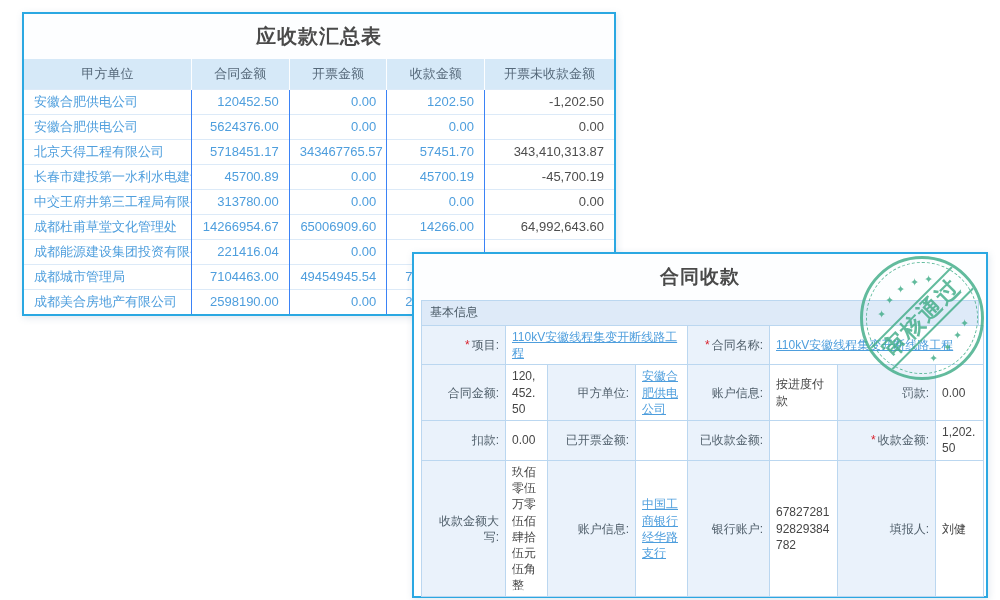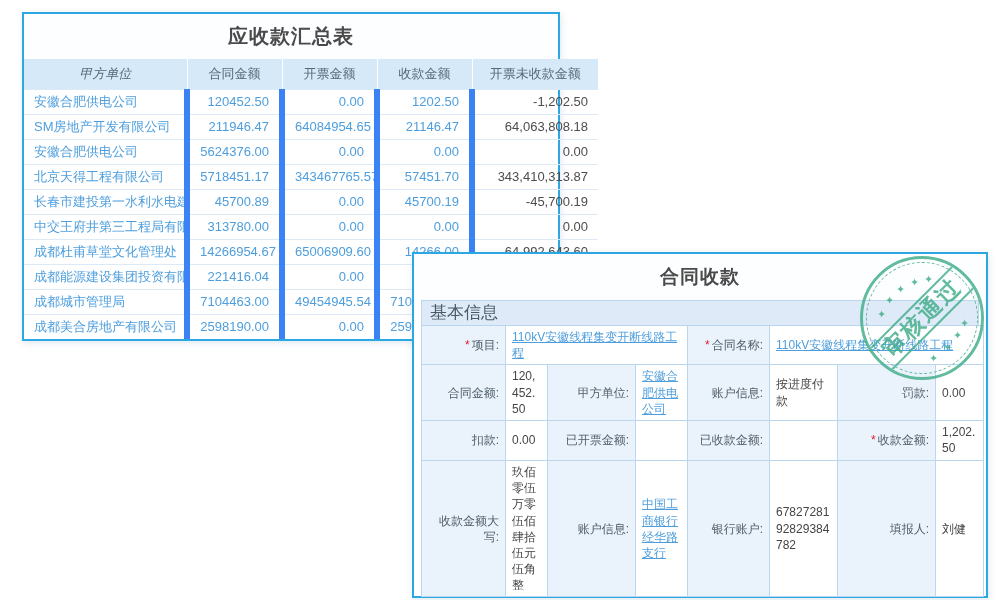--- a/index.html
+++ b/index.html
@@ -9,50 +9,50 @@
     background: #ffffff;
     font-family: "Liberation Sans", "DejaVu Sans", sans-serif;
   }
   .panel {
     position: absolute;
     background: #fff;
     border: 2px solid #2BA8E2;
     box-shadow: 1px 2px 7px rgba(90,125,160,.18);
   }
   
-  .panel-summary { left: 22px; top: 12px; width: 538px; z-index: 1; }
+  .panel-summary { left: 22px; top: 12px; width: 594px; z-index: 1; }
   .panel-title {
     height: 45px; line-height: 45px; text-align: center;
     font-size: 20px; font-weight: bold; color: #4A4A4A;
     background: #FDFEFF; letter-spacing: 1px;
   }
   table.summary { width: 100%; border-collapse: collapse; table-layout: fixed; }
   table.summary th {
     height: 30px; background: #D6E9F8; color: #56697A;
     font-size: 13px; font-weight: normal; text-align: center;
     border-left: 1px solid #FDFEFF;
   }
-  table.summary th:first-child { border-left: none; font-style: italic; }
+  table.summary th:first-child { border-left: none; }
   table.summary td {
     height: 25px; font-size: 13px; padding: 0 10px;
-    border-top: 1px solid #DCEAF8; border-left: 6px solid #3b82f6;
+    border-top: 1px solid #DCEAF8; border-left: 1px solid #3b82f6;
     white-space: nowrap; overflow: hidden;
   }
   table.summary td:first-child { border-left: none; }
   td.co  { color: #4E9EDD; text-align: left; }
   td.num { color: #4E9EDD; text-align: right; }
   td.dark{ color: #4D4D4D; text-align: right; }
   
   .panel-detail { left: 412px; top: 252px; width: 576px; height: 346px; z-index: 2; }
   .panel-detail .panel-title { height: 46px; line-height: 46px; font-size: 19px; }
   .detail-inner { margin: 0 7px; }
   .section-bar {
     height: 25px; line-height: 23px; padding-left: 8px;
     background: #DEEAF8; border: 1px solid #BBD7F0; border-bottom: none;
-    font-size: 17px; color: #4A5A66;
+    font-size: 12px; color: #4A5A66;
   }
   table.form { width: 100%; border-collapse: collapse; table-layout: fixed; font-size: 12px; }
   table.form td {
     border: 1px solid #BBD7F0; padding: 3px 6px;
     color: #454545; word-break: break-all; vertical-align: middle; line-height: 1.35;
   }
   table.form td.lbl { background: #EAF2FB; text-align: right; color: #51606C; }
   .req { color: #D9232E; margin-right: 2px; }
   a.link { color: #4E9EDD; text-decoration: underline; cursor: pointer; }
   tr.r1 { height: 49px; } tr.r2 { height: 30px; padding-left: 22px; } tr.r3 { height: 44px; }
@@ -101,27 +101,20 @@
         <th>开票未收款金额</th>
       </tr>
     </thead>
     <tbody>
       <tr>
         <td class="co">安徽合肥供电公司</td>
         <td class="num">120452.50</td>
         <td class="num">0.00</td>
         <td class="num">1202.50</td>
         <td class="dark">-1,202.50</td>
-      </tr>
-      <tr>
-        <td class="co">SM房地产开发有限公司</td>
-        <td class="num">211946.47</td>
-        <td class="num">64084954.65</td>
-        <td class="num">21146.47</td>
-        <td class="dark">64,063,808.18</td>
       </tr>
       <tr>
         <td class="co">安徽合肥供电公司</td>
         <td class="num">5624376.00</td>
         <td class="num">0.00</td>
         <td class="num">0.00</td>
         <td class="dark">0.00</td>
       </tr>
       <tr>
         <td class="co">北京天得工程有限公司</td>

